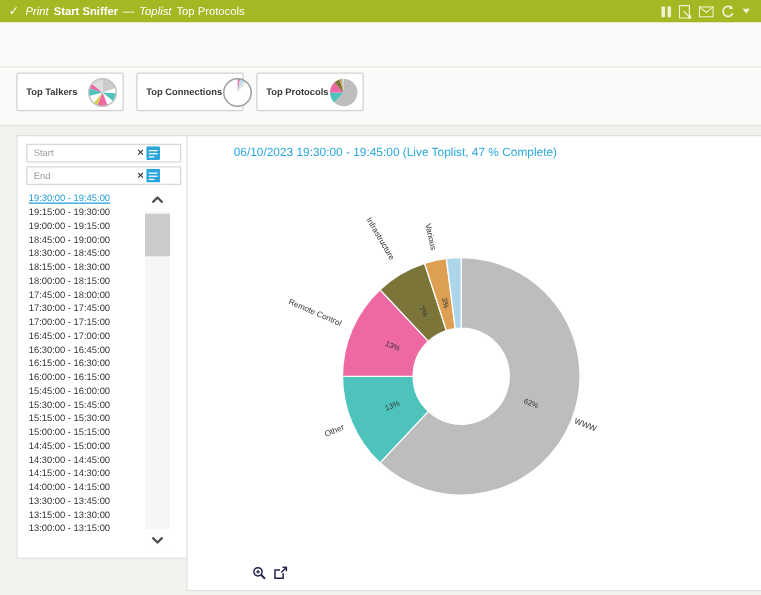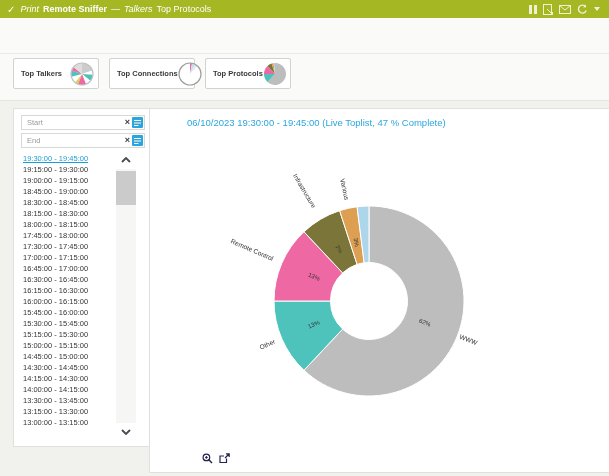--- a/index.html
+++ b/index.html
@@ -26,21 +26,21 @@
     font-size:7.5px;padding:5px 7px;line-height:1;font-family:inherit;cursor:pointer}
   .cards{position:absolute;top:40px;left:13px;display:flex;gap:10px}
   .card{width:86px;height:31px;background:#fff;border:1px solid #d2d2cf;border-radius:2px;
     display:flex;align-items:center;justify-content:space-between;padding:0 4px 0 7px;box-sizing:border-box;cursor:pointer}
   .card-label{font-size:7.5px;font-weight:bold;color:#3a3a3a;white-space:nowrap}
   .mini-pie{width:24px;height:24px;flex:0 0 auto}
   
   .sidebar{position:absolute;left:13px;top:108px;width:137px;height:339px;background:#fff;
     border:1px solid #e0e0dd;box-sizing:border-box}
   .input-row{position:absolute;left:7px;width:124px;height:15px;border:1px solid #d8d8d5;background:#fff;
-    display:flex;align-items:center;box-sizing:border-box;padding-right:1px}
+    display:flex;align-items:center;box-sizing:border-box;padding-right:16px}
   .input-row.start{top:6px}.input-row.end{top:24px}
   .input-row input{border:none;outline:none;flex:1;min-width:0;font-size:7.5px;color:#444;
     padding:0 0 0 5px;background:transparent;font-family:inherit}
   .input-row input::placeholder{color:#9b9b9b}
   .clear-x{font-size:9px;color:#3a3a3a;font-weight:bold;line-height:1;padding:0 2px;cursor:pointer}
   .cal-icon{display:block;cursor:pointer}
   .list-area{position:absolute;left:9px;top:44px;width:100px}
   .date-hdr{font-size:7.5px;font-weight:bold;color:#222;line-height:12px;white-space:nowrap}
   .interval{font-size:7.5px;color:#333;line-height:11px;white-space:nowrap;cursor:pointer}
   .interval.selected span{color:#1b9dd8;text-decoration:underline}
@@ -55,23 +55,23 @@
   .donut-svg{position:absolute;left:0;top:0}
   .chart-tools{position:absolute;left:52px;top:344px;display:flex;gap:6px;align-items:center}
   .chart-tools svg{display:block;cursor:pointer}
 </style>
 </head>
 <body>
 
 <div class="topbar">
   <span class="chk">✓</span>
   <span class="it">Print</span>
-  <span class="bold">Remote Sniffer</span>
+  <span class="bold">Start Sniffer</span>
   <span>—</span>
-  <span class="it">Talkers</span>
+  <span class="it">Toplist</span>
   <span>Top Protocols</span>
   <div class="topbar-icons">
     <svg width="8" height="9" viewBox="0 0 8 9">
       <rect x="0" y="0" width="3" height="9" fill="#eef2d2"></rect>
         <rect x="5" y="0" width="3" height="9" fill="#eef2d2"></rect>
     </svg>
     <svg width="10" height="11" viewBox="0 0 10 11">
       <rect x="0.5" y="0.5" width="8" height="10" fill="none" stroke="#eef2d2"></rect>
       <path d="M4 5 L9.5 10.5 M7 10.5 L9.5 10.5 L9.5 8" stroke="#eef2d2" fill="none"></path>
     </svg>

